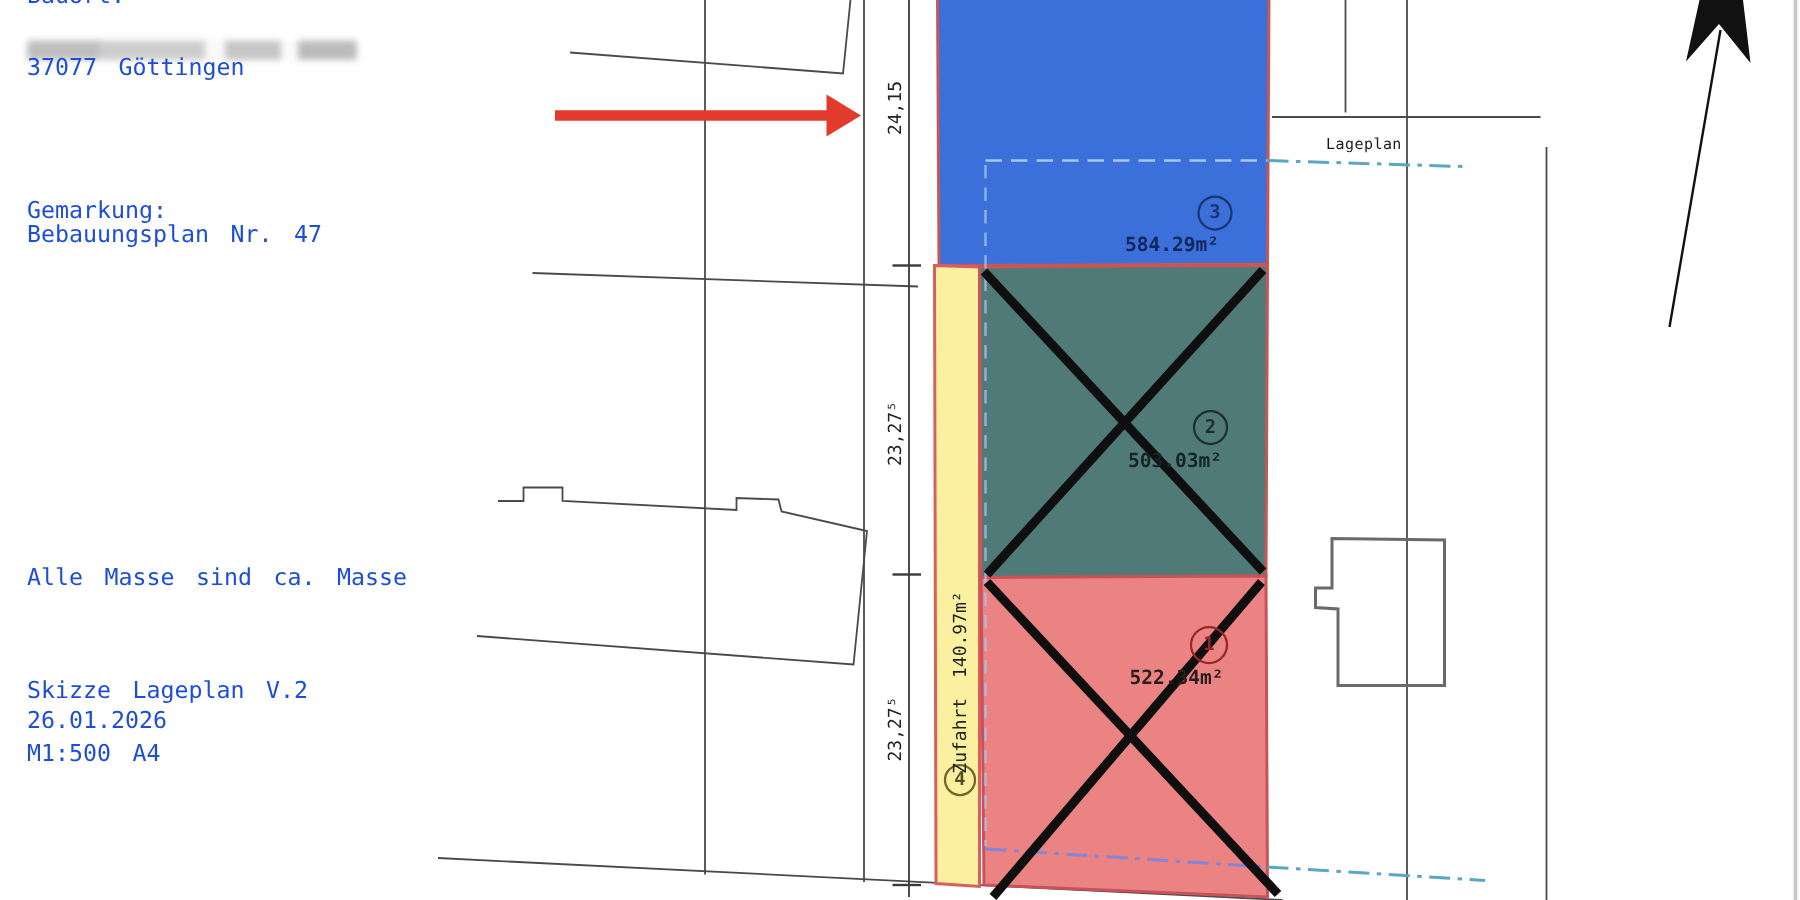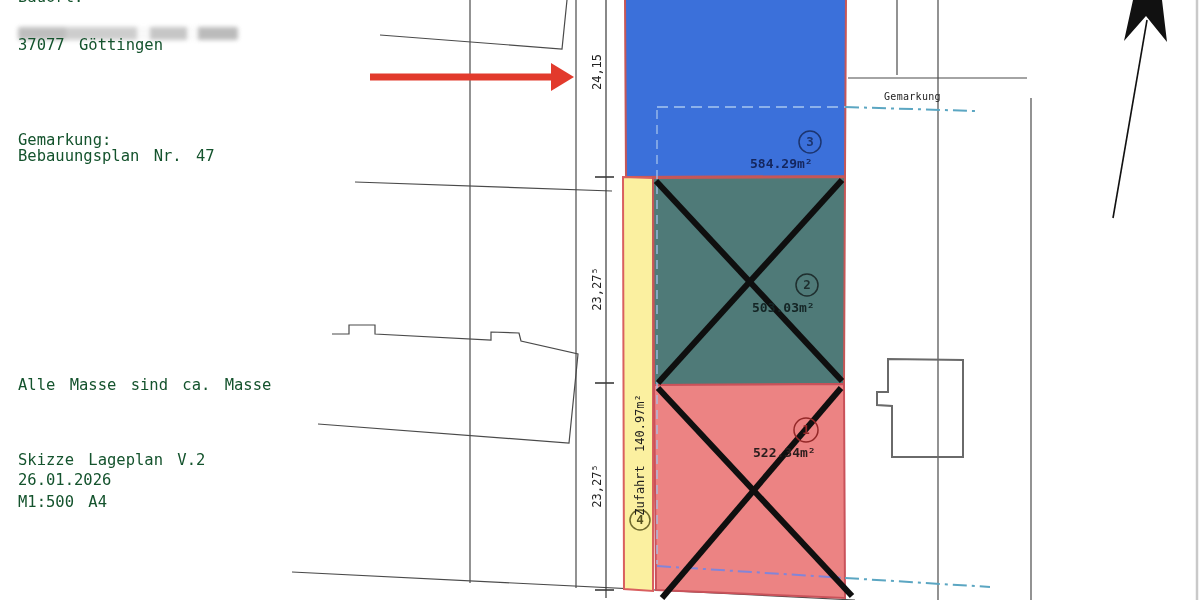--- a/index.html
+++ b/index.html
@@ -3,21 +3,21 @@
 <meta charset="utf-8">
 <style>
   html,body{margin:0;padding:0;background:#fff;}
   #canvas{
     position:relative;width:1200px;height:600px;background:#ffffff;
     overflow:hidden;font-family:"DejaVu Sans Mono","Liberation Mono",monospace;
     color:#2a2a2a;
   }
   #plan-svg{position:absolute;left:0;top:0;}
   .lbl{position:absolute;white-space:pre;line-height:1.18;}
-  .info{font-size:15.5px;word-spacing:5px;letter-spacing:0px;color:#14532d;text-align:center;}
+  .info{font-size:15.5px;word-spacing:5px;letter-spacing:0px;color:#1d4ed8;text-align:center;}
   .rot{transform:translate(-50%,-50%) rotate(-90deg);transform-origin:center;}
   .ctr{transform:translate(-50%,-50%);}
   .dimlbl{font-size:12px;color:#222;}
   .arealbl{font-size:13px;font-weight:bold;text-align:left;width:120px;}
   .circnum{font-size:12.5px;font-weight:bold;}
   .baugrenze{font-size:10px;color:#1c1c1c;letter-spacing:.3px;}
   .redacted{
     position:absolute;left:18px;top:27px;width:220px;height:13px;
     background:linear-gradient(90deg,#a9a9a9 0 22%,#bdbdbd 22% 54%,rgba(200,200,200,.15) 54% 60%,#b3b3b3 60% 77%,rgba(200,200,200,.1) 77% 82%,#a5a5a5 82% 100%);
     filter:blur(2px);opacity:.75;border-radius:2px;
@@ -93,21 +93,21 @@
   <div class="lbl info" style="left:18px;top:-12px;">Bauort:</div>
   <div class="redacted"></div>
   <div class="lbl info" style="left:18px;top:36px;">37077 Göttingen</div>
   <div class="lbl info" style="left:18px;top:131px;">Gemarkung:</div>
   <div class="lbl info" style="left:18px;top:147px;">Bebauungsplan Nr. 47</div>
   <div class="lbl info" style="left:18px;top:376px;">Alle Masse sind ca. Masse</div>
   <div class="lbl info" style="left:18px;top:451px;">Skizze Lageplan V.2</div>
   <div class="lbl info" style="left:18px;top:471px;">26.01.2026</div>
   <div class="lbl info" style="left:18px;top:493px;">M1:500 A4</div>
 
-  <div class="lbl baugrenze" style="left:884px;top:91px;">Gemarkung</div>
+  <div class="lbl baugrenze" style="left:884px;top:91px;">Lageplan</div>
 
   <div class="lbl circnum ctr" style="left:810px;top:142px;color:#1c3570;">3</div>
   <div class="lbl circnum ctr" style="left:807px;top:285px;color:#1f2f2f;">2</div>
   <div class="lbl circnum ctr" style="left:806px;top:430px;color:#942828;">1</div>
   <div class="lbl circnum ctr" style="left:640px;top:520px;color:#55511f;">4</div>
 
   <div class="lbl arealbl" style="left:750px;top:156px;color:#14265e;">584.29m²</div>
   <div class="lbl arealbl" style="left:752px;top:300px;color:#142525;">503.03m²</div>
   <div class="lbl arealbl" style="left:753px;top:445px;color:#2a1d1d;">522.34m²</div>
 

